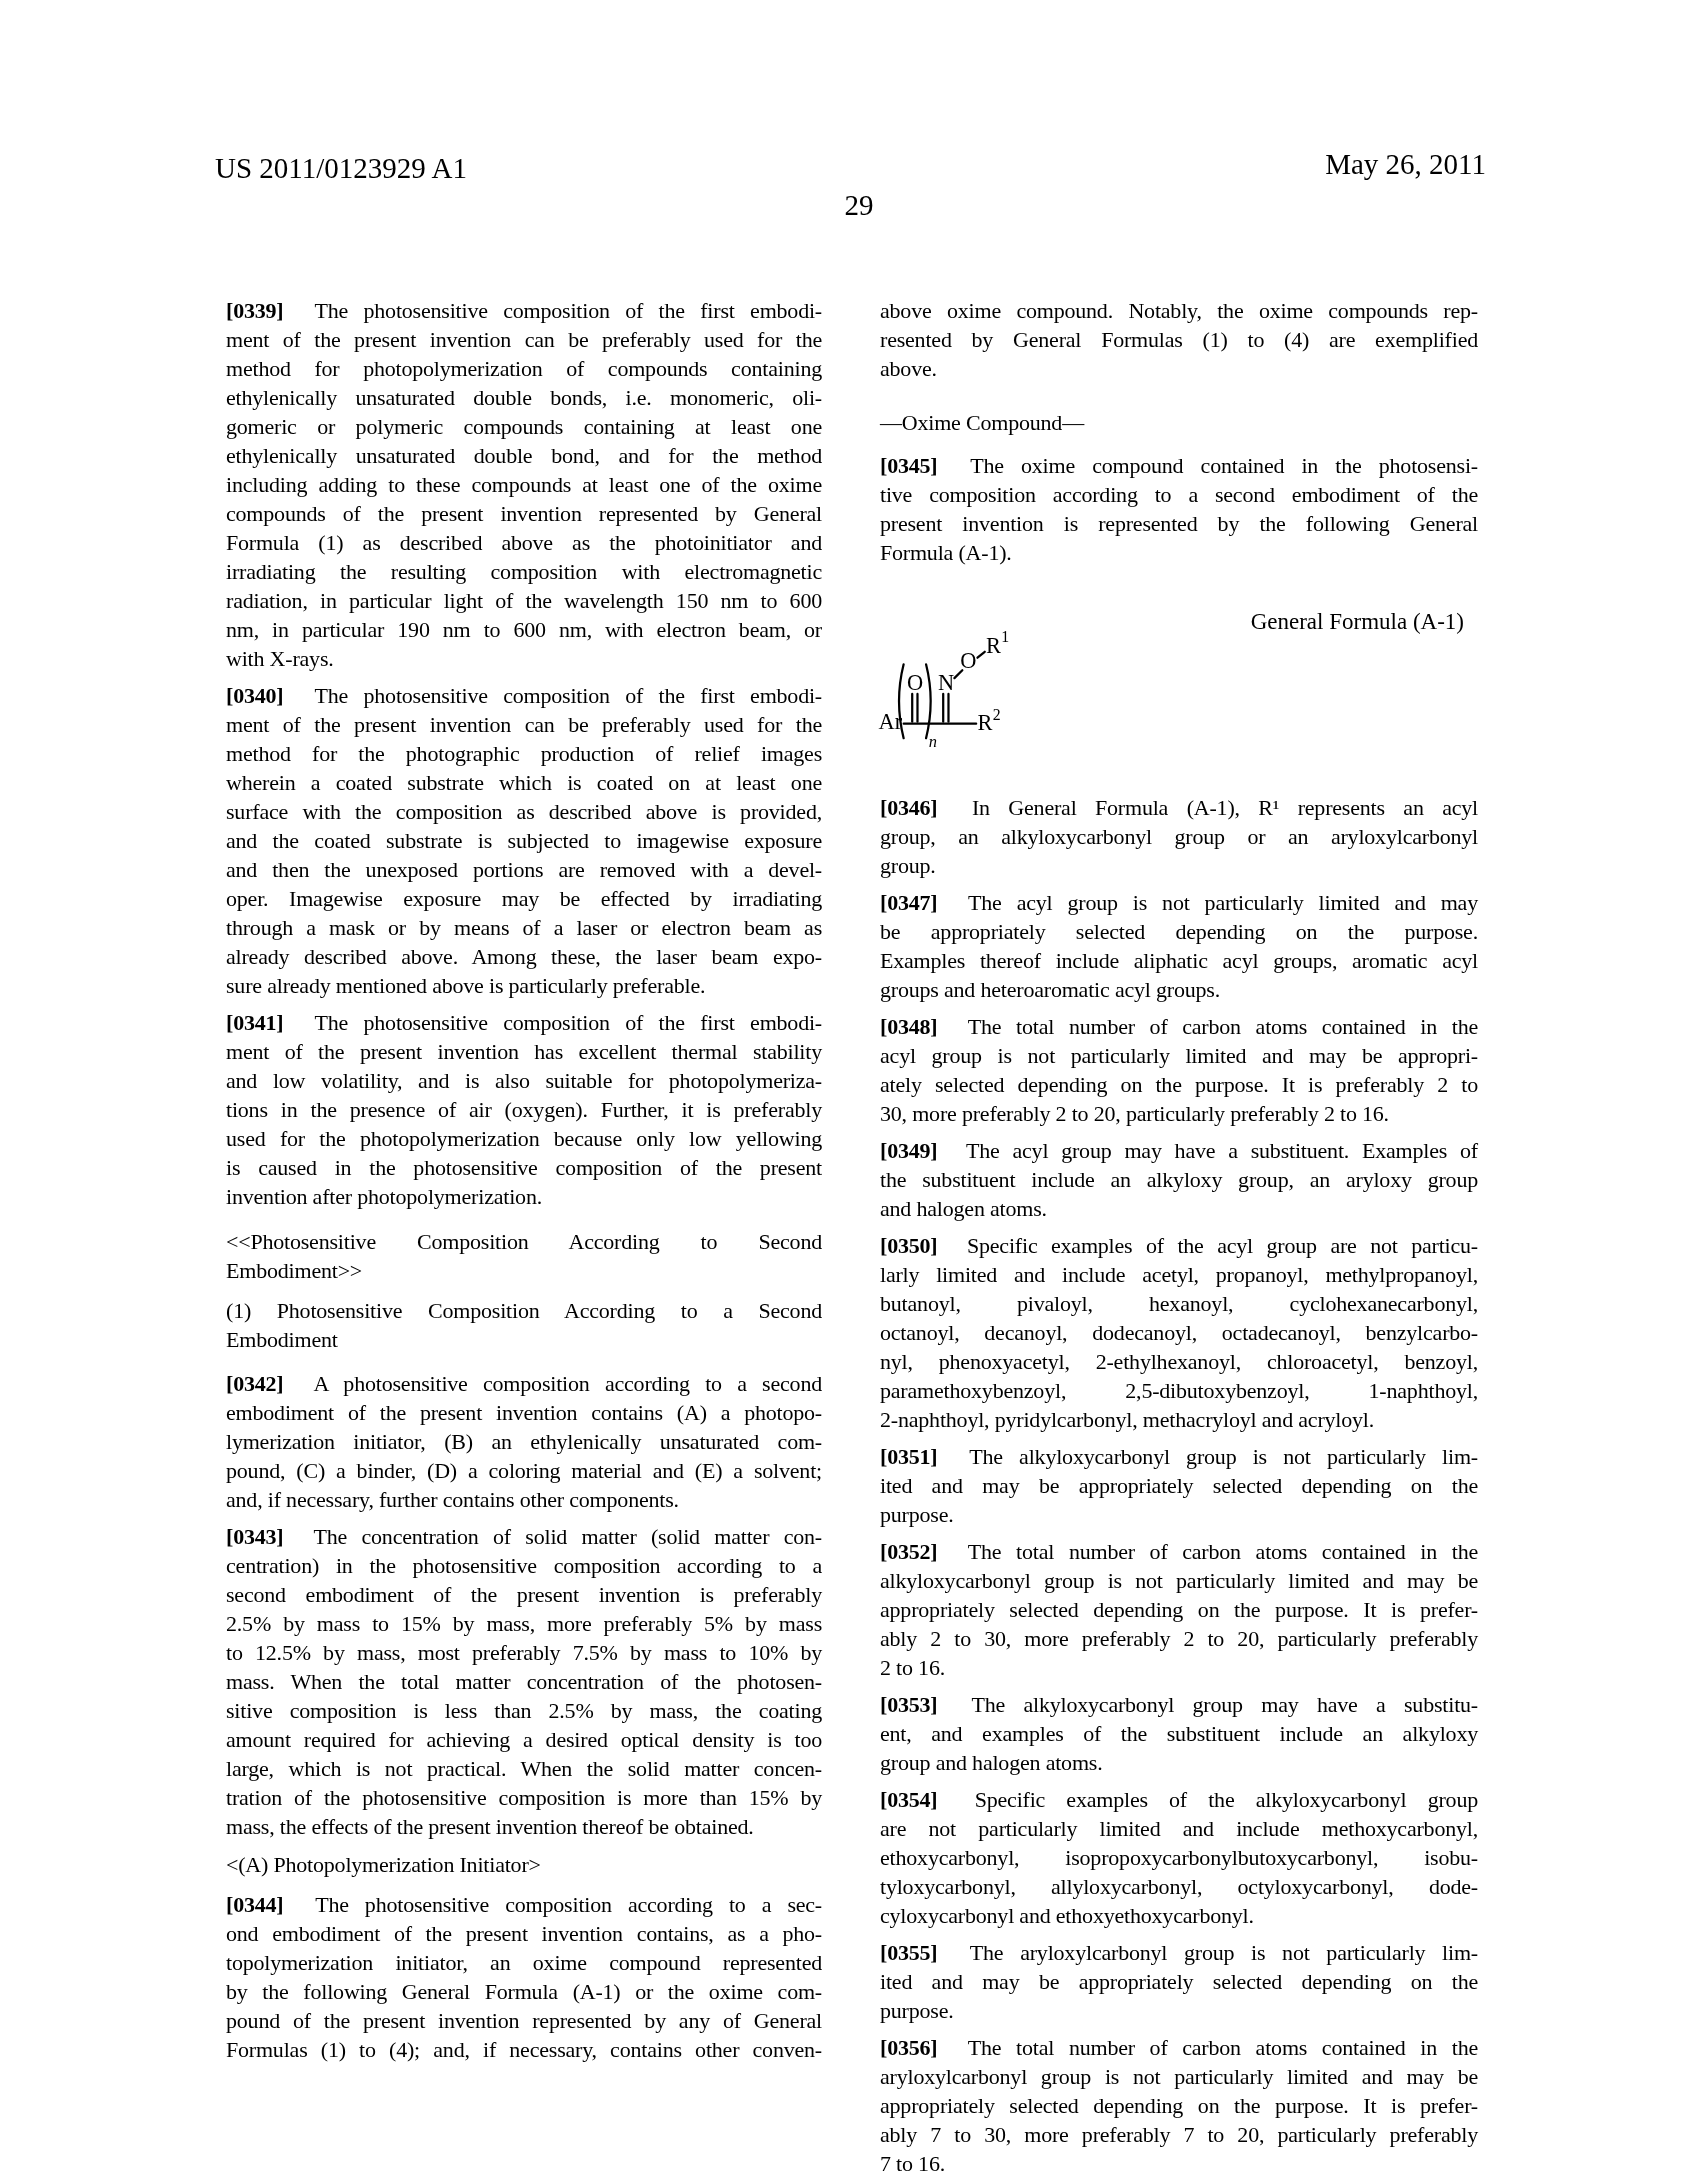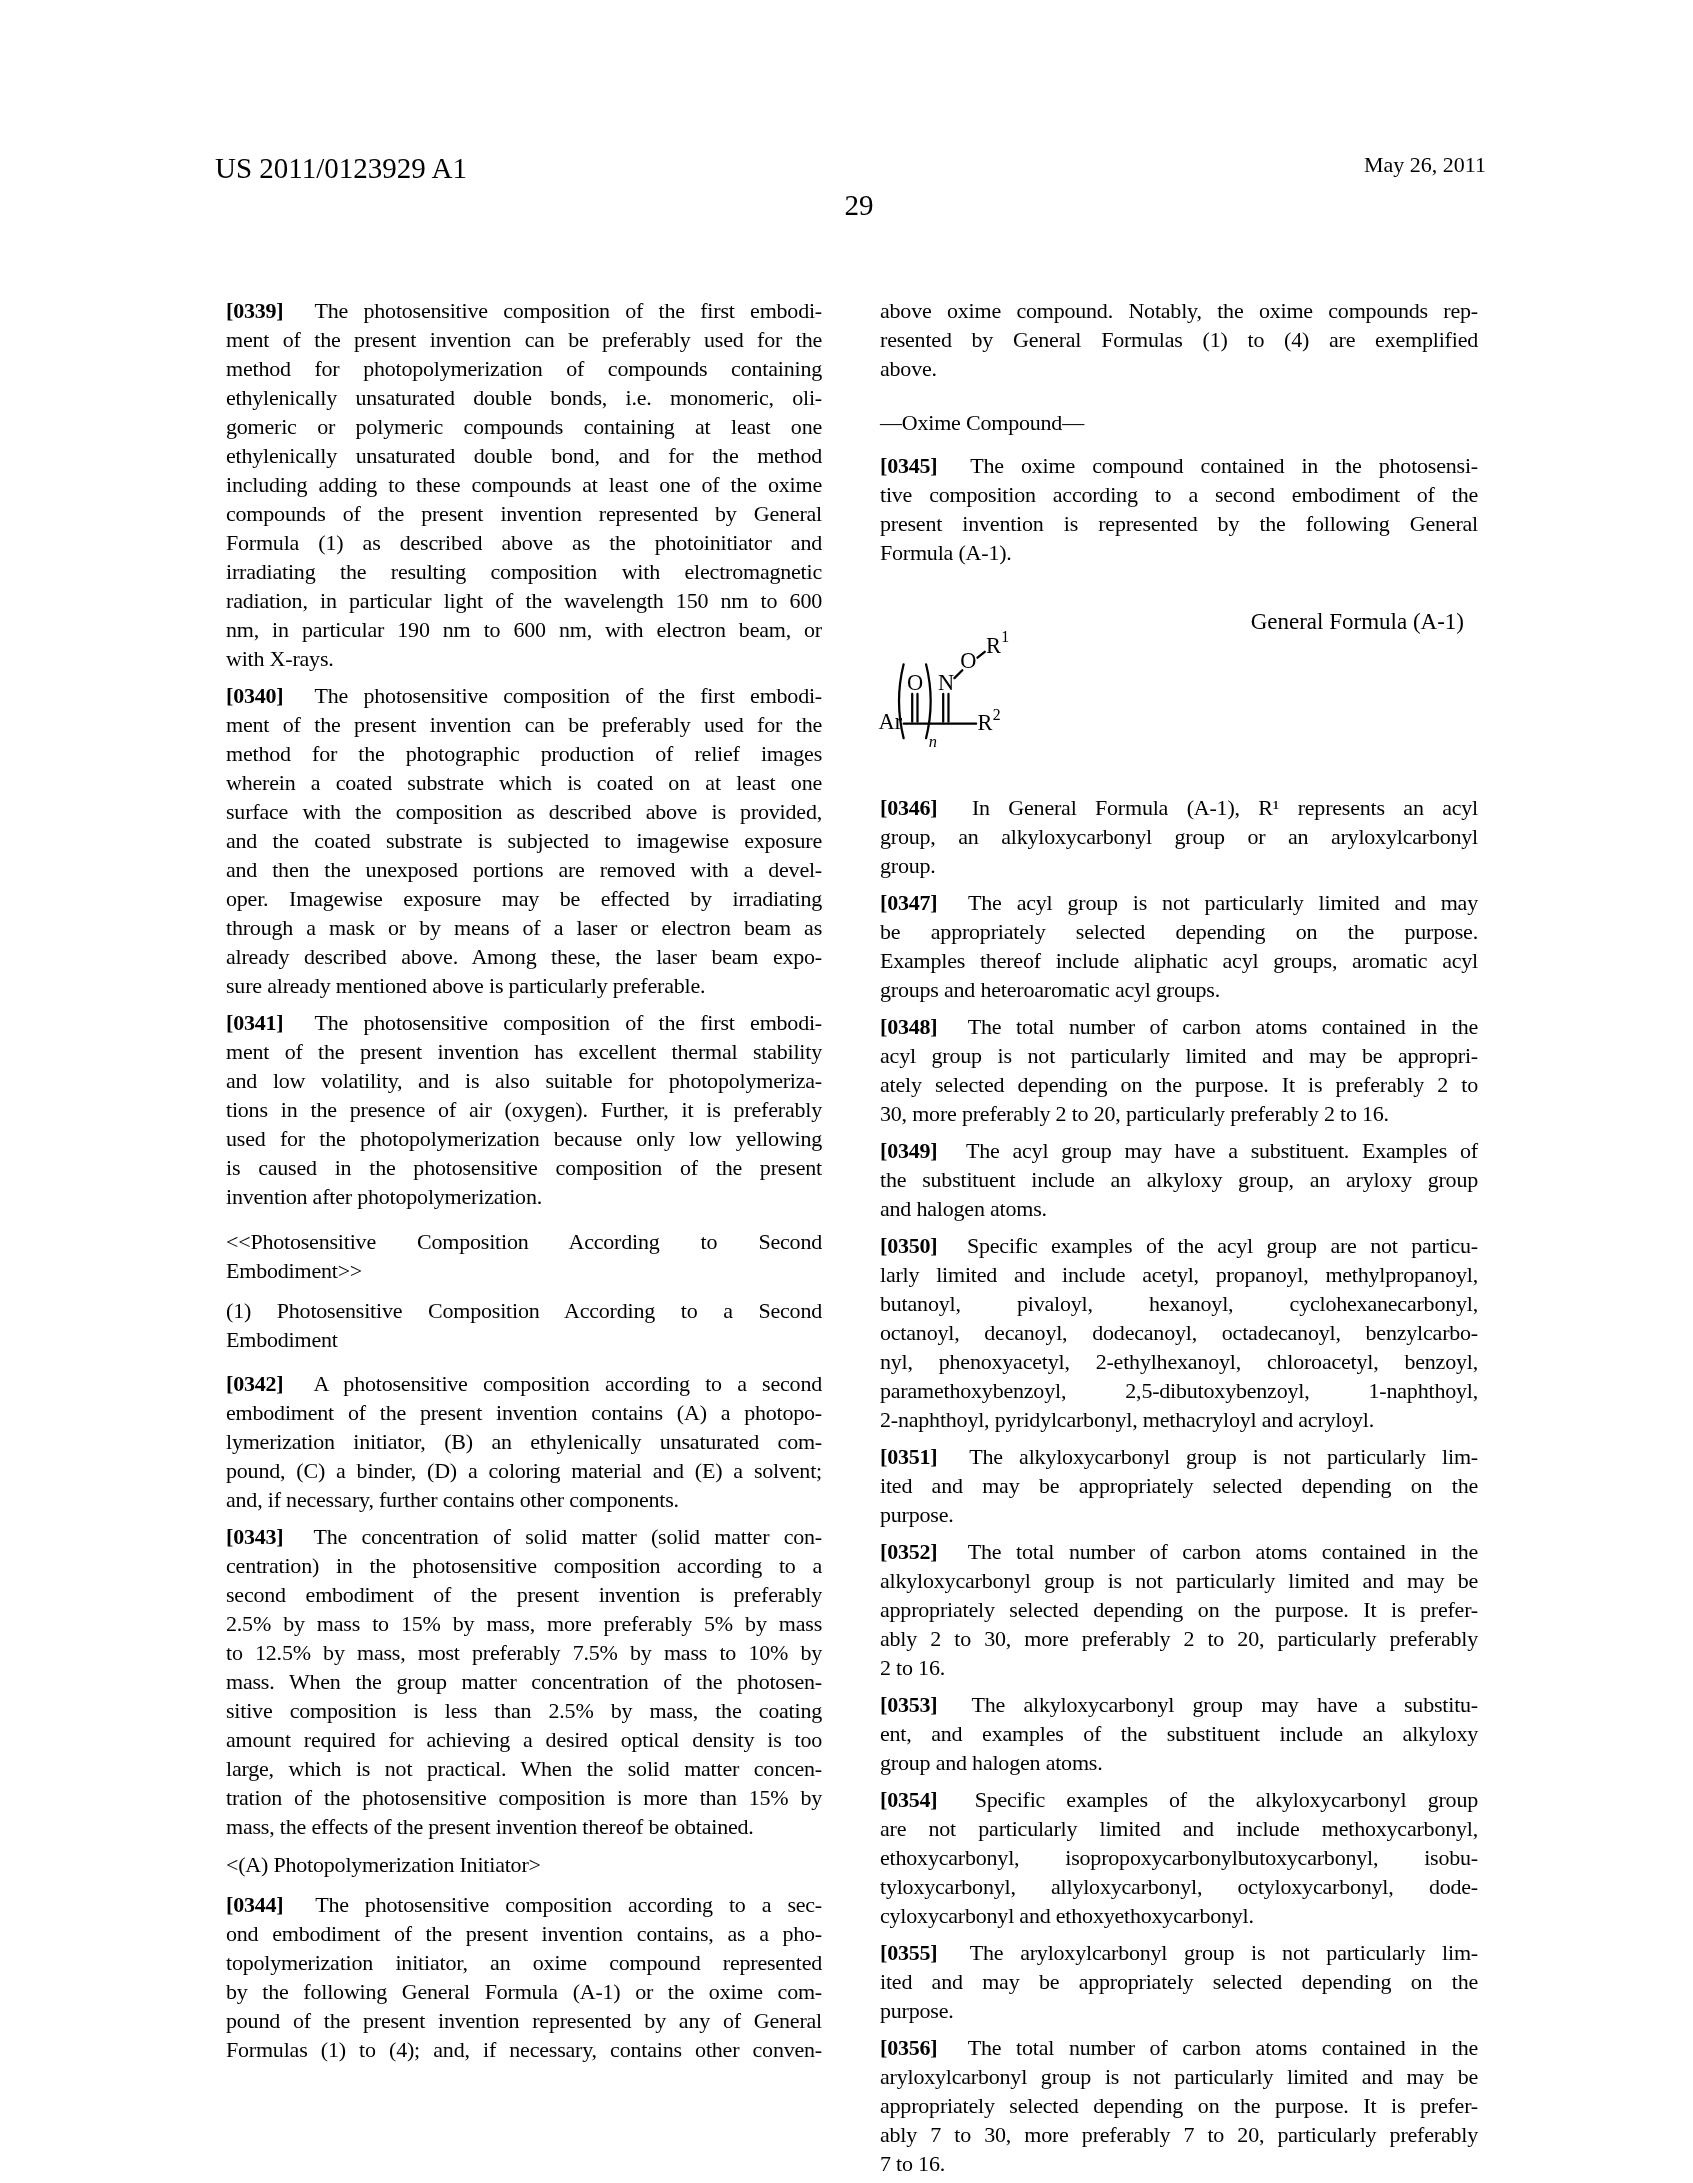--- a/index.html
+++ b/index.html
@@ -5,21 +5,21 @@
   html,body{margin:0;padding:0;}
   body{
     width:1694px;height:2183px;position:relative;background:#ffffff;color:#000;
     font-family:"Liberation Serif", serif;
     -webkit-font-smoothing:antialiased;
   }
   #page{position:absolute;left:0;top:0;width:1694px;height:2183px;background:#fff;overflow:hidden;}
 
   
   #patent-number{position:absolute;left:215px;top:154px;font-size:29px;line-height:29px;white-space:nowrap;}
-  #pub-date{position:absolute;right:208px;top:150px;font-size:22px;line-height:29px;white-space:nowrap;}
+  #pub-date{position:absolute;right:208px;top:150px;font-size:29px;line-height:29px;white-space:nowrap;}
   #page-number{position:absolute;left:12px;top:191px;width:1694px;text-align:center;font-size:29px;line-height:29px;}
 
   
   .col{position:absolute;top:288px;font-size:22px;letter-spacing:-0.2px;}
   #col-left{left:218px;width:612px;}
   #col-right{left:872px;width:614px;}
 
   .blk{margin:8px;}
   .ln{line-height:29px;min-height:29px;text-align:left;}
   .ln.j{text-align:justify;text-align-last:justify;}
@@ -105,21 +105,21 @@
         <div class="ln j" data-name="text-line">lymerization initiator, (B) an ethylenically unsaturated com-</div>
         <div class="ln j" data-name="text-line">pound, (C) a binder, (D) a coloring material and (E) a solvent;</div>
         <div class="ln" data-name="text-line">and, if necessary, further contains other components.</div>
       </div>
       <div class="blk paragraph" data-name="para-0343">
         <div class="ln j" data-name="text-line"><b class="tag" data-name="paragraph-number">[0343]</b><span class="taggap" data-name="tag-gap"></span> The concentration of solid matter (solid matter con-</div>
         <div class="ln j" data-name="text-line">centration) in the photosensitive composition according to a</div>
         <div class="ln j" data-name="text-line">second embodiment of the present invention is preferably</div>
         <div class="ln j" data-name="text-line">2.5% by mass to 15% by mass, more preferably 5% by mass</div>
         <div class="ln j" data-name="text-line">to 12.5% by mass, most preferably 7.5% by mass to 10% by</div>
-        <div class="ln j" data-name="text-line">mass. When the group matter concentration of the photosen-</div>
+        <div class="ln j" data-name="text-line">mass. When the total matter concentration of the photosen-</div>
         <div class="ln j" data-name="text-line">sitive composition is less than 2.5% by mass, the coating</div>
         <div class="ln j" data-name="text-line">amount required for achieving a desired optical density is too</div>
         <div class="ln j" data-name="text-line">large, which is not practical. When the solid matter concen-</div>
         <div class="ln j" data-name="text-line">tration of the photosensitive composition is more than 15% by</div>
         <div class="ln" data-name="text-line">mass, the effects of the present invention thereof be obtained.</div>
       </div>
       <div class="blk heading" data-name="heading-a-photopolymerization-initiator">
         <div class="ln" data-name="text-line">&lt;(A) Photopolymerization Initiator&gt;</div>
       </div>
       <div class="blk paragraph" data-name="para-0344">

